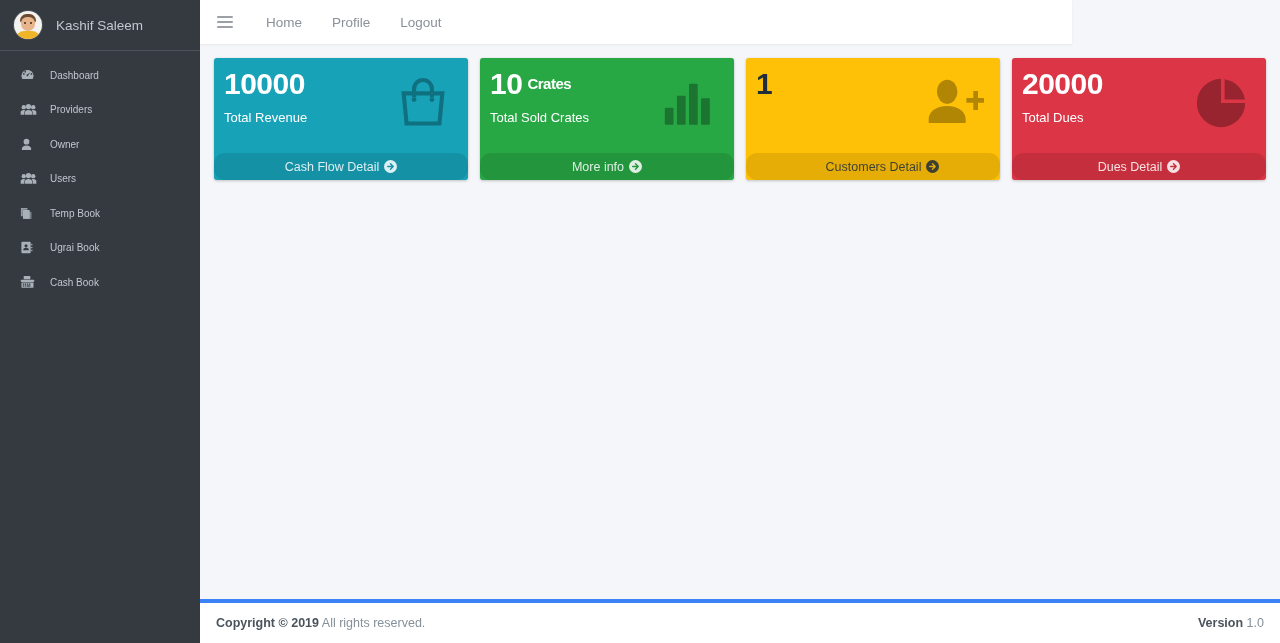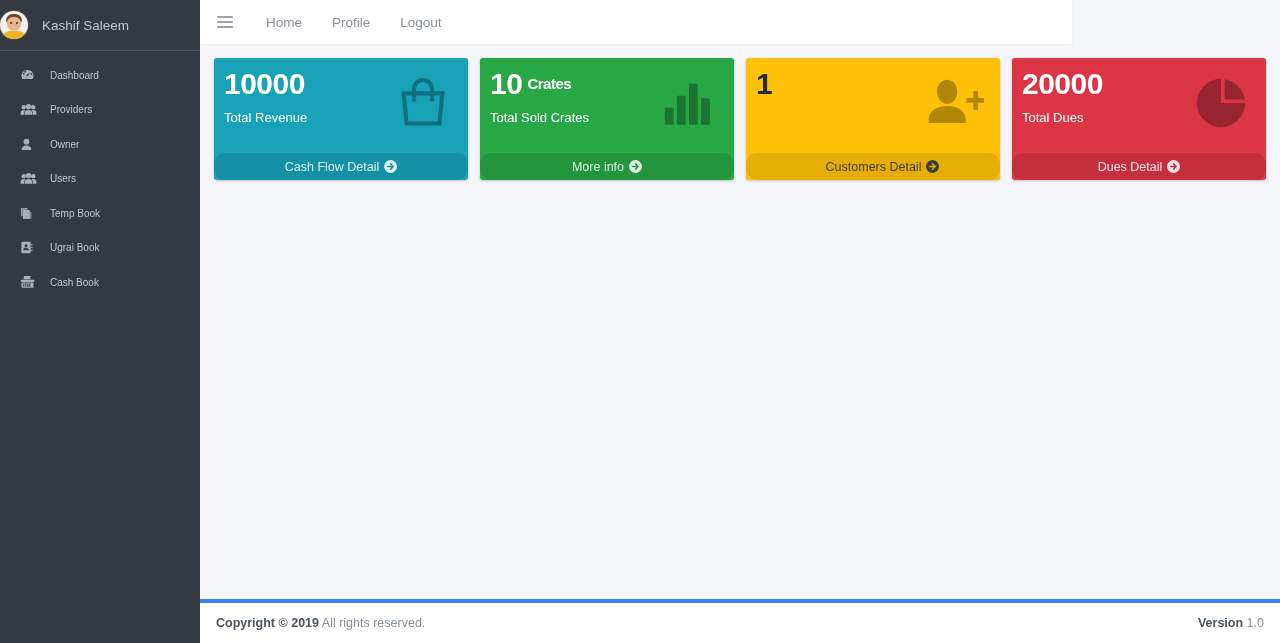--- a/index.html
+++ b/index.html
@@ -13,20 +13,21 @@
   
   #sidebar {
     position: absolute; left: 0; top: 0;
     width: 200px; height: 643px;
     background: #343a40;
     z-index: 20;
   }
   #brand {
     height: 51px;
     display: flex; align-items: center;
+    padding-left: 14px;
     border-bottom: 1px solid #4b545c;
   }
   #avatar {
     width: 28px; height: 28px; border-radius: 50%;
     background: #f4f2ee;
     position: relative; overflow: hidden; flex: 0 0 auto;
     box-shadow: 0 0 0 1px rgba(255,255,255,.12);
   }
   #avatar .hair {
     position: absolute; left: 6px; top: 3px;

